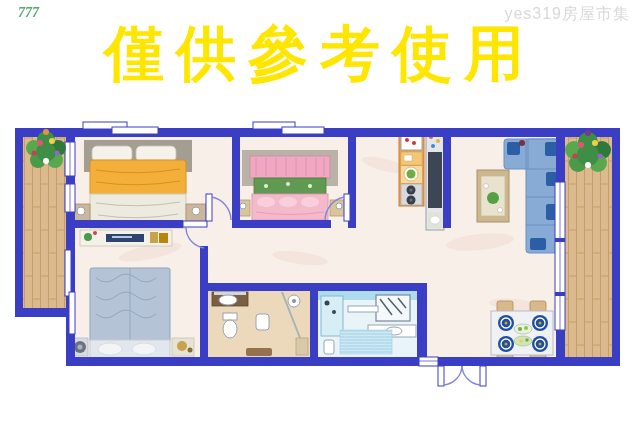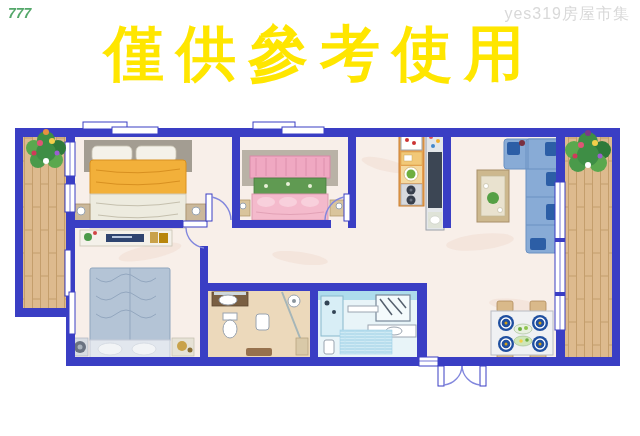--- a/index.html
+++ b/index.html
@@ -2,23 +2,23 @@
 <html style="--title_yellow: #ffe600; --watermark_green: #55a86b; --watermark_gray: #d9d9d9; --wall: #3a3ec4; --floor: #f8efe9; --wood: #ddba8e; --wood_line: #c49e6c; --sofa_blue: #88abd6; --pillow_blue: #2c5ea6; --bed1_yellow: #f2b03a; --bed2_pink: #f0a8c2; --bed2_green: #609a52; --bed3_gray: #b4c4d6; --kitchen_orange: #e8a050; --bath2_tile: #aedcec; --plate_blue: #1f4fa0; --table_tan: #d9b98a;"><head>
 <meta charset="utf-8">
 <style>
   html,body{margin:0;padding:0;}
   body{
     width:640px;height:436px;position:relative;overflow:hidden;
     background:#ffffff;
     font-family:"Liberation Sans","DejaVu Sans",sans-serif;
   }
   .wm-left{
-    position:absolute;top:5px;left:8px;
+    position:absolute;top:5px;left:18px;
     color:var(--watermark_green,#55a86b);
-    font-size:14px;font-weight:bold;font-style:italic;
+    font-size:14px;font-weight:bold;font-style:italic;font-family:Liberation Serif, serif;
   }
   .wm-right{
     position:absolute;top:4px;right:10px;
     color:var(--watermark_gray,#d9d9d9);
     font-size:16px;letter-spacing:1px;
   }
   .ref-title{
     position:absolute;top:14px;left:0;right:0;
     text-align:center;
     font-size:60px;font-weight:bold;letter-spacing:12px;

